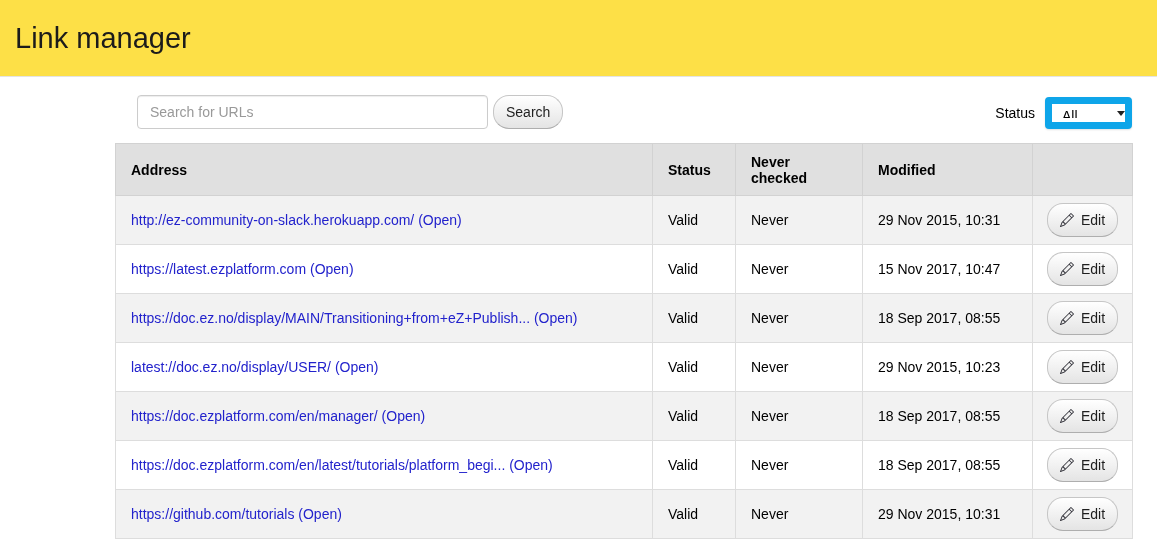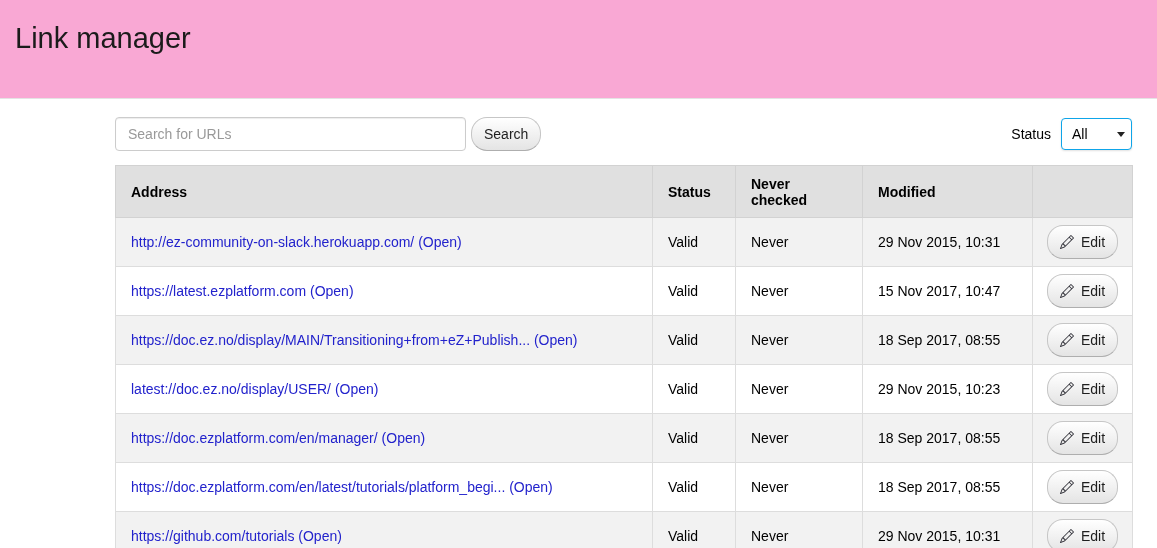--- a/index.html
+++ b/index.html
@@ -5,42 +5,43 @@
   * { box-sizing: border-box; margin: 0; padding: 0; }
   html, body {
     width: 1157px; height: 548px;
     background: #ffffff;
     font-family: "Liberation Sans", "DejaVu Sans", sans-serif;
     font-size: 14px; color: #1e1e1e;
     overflow: hidden;
   }
   
   .page-header {
-    height: 99px;
-    background: #f9a8d4;
+    height: 77px;
+    background: #fde047;
     border-bottom: 1px solid #e4e4e4;
     padding: 22px 15px 0 15px;
   }
   .page-header h1 {
     font-size: 29px;
     font-weight: 400;
     color: #1b1b1b;
     letter-spacing: 0;
   }
   
   .content {
     margin-left: 115px;
     width: 1017px;
   }
   
   .controls {
     margin-top: 18px;
     display: flex;
-    align-items: center;
+    align-items: flex-end;
     height: 34px;
+    margin-left: 22px;
   }
   .search-input {
     width: 351px; height: 34px;
     padding: 6px 12px;
     font-size: 14px;
     font-family: inherit;
     color: #333;
     border: 1px solid #ccc;
     border-radius: 4px;
     box-shadow: inset 0 1px 1px rgba(0,0,0,.075);
@@ -66,27 +67,27 @@
   .status-group {
     margin-left: auto;
     display: flex;
     align-items: center;
   }
   .status-label { color: #000; margin-right: 10px; }
   .select-wrap { position: relative; display: inline-block; }
   .status-select {
     appearance: none;
     -webkit-appearance: none;
-    width: 71px; height: 32px;
+    width: 87px; height: 32px;
     padding: 4px 20px 4px 10px;
     font-size: 14px;
     font-family: inherit;
     color: #000;
     background: #fff;
-    border: 1px solid #0ea5e9;
+    border: 7px solid #0ea5e9;
     border-radius: 4px;
     box-shadow: 0 1px 2px rgba(0,0,0,.12);
     outline: none;
   }
   .select-wrap::after {
     content: "";
     position: absolute;
     right: 7px; top: 50%;
     margin-top: -2px;
     border-left: 4px solid transparent;

